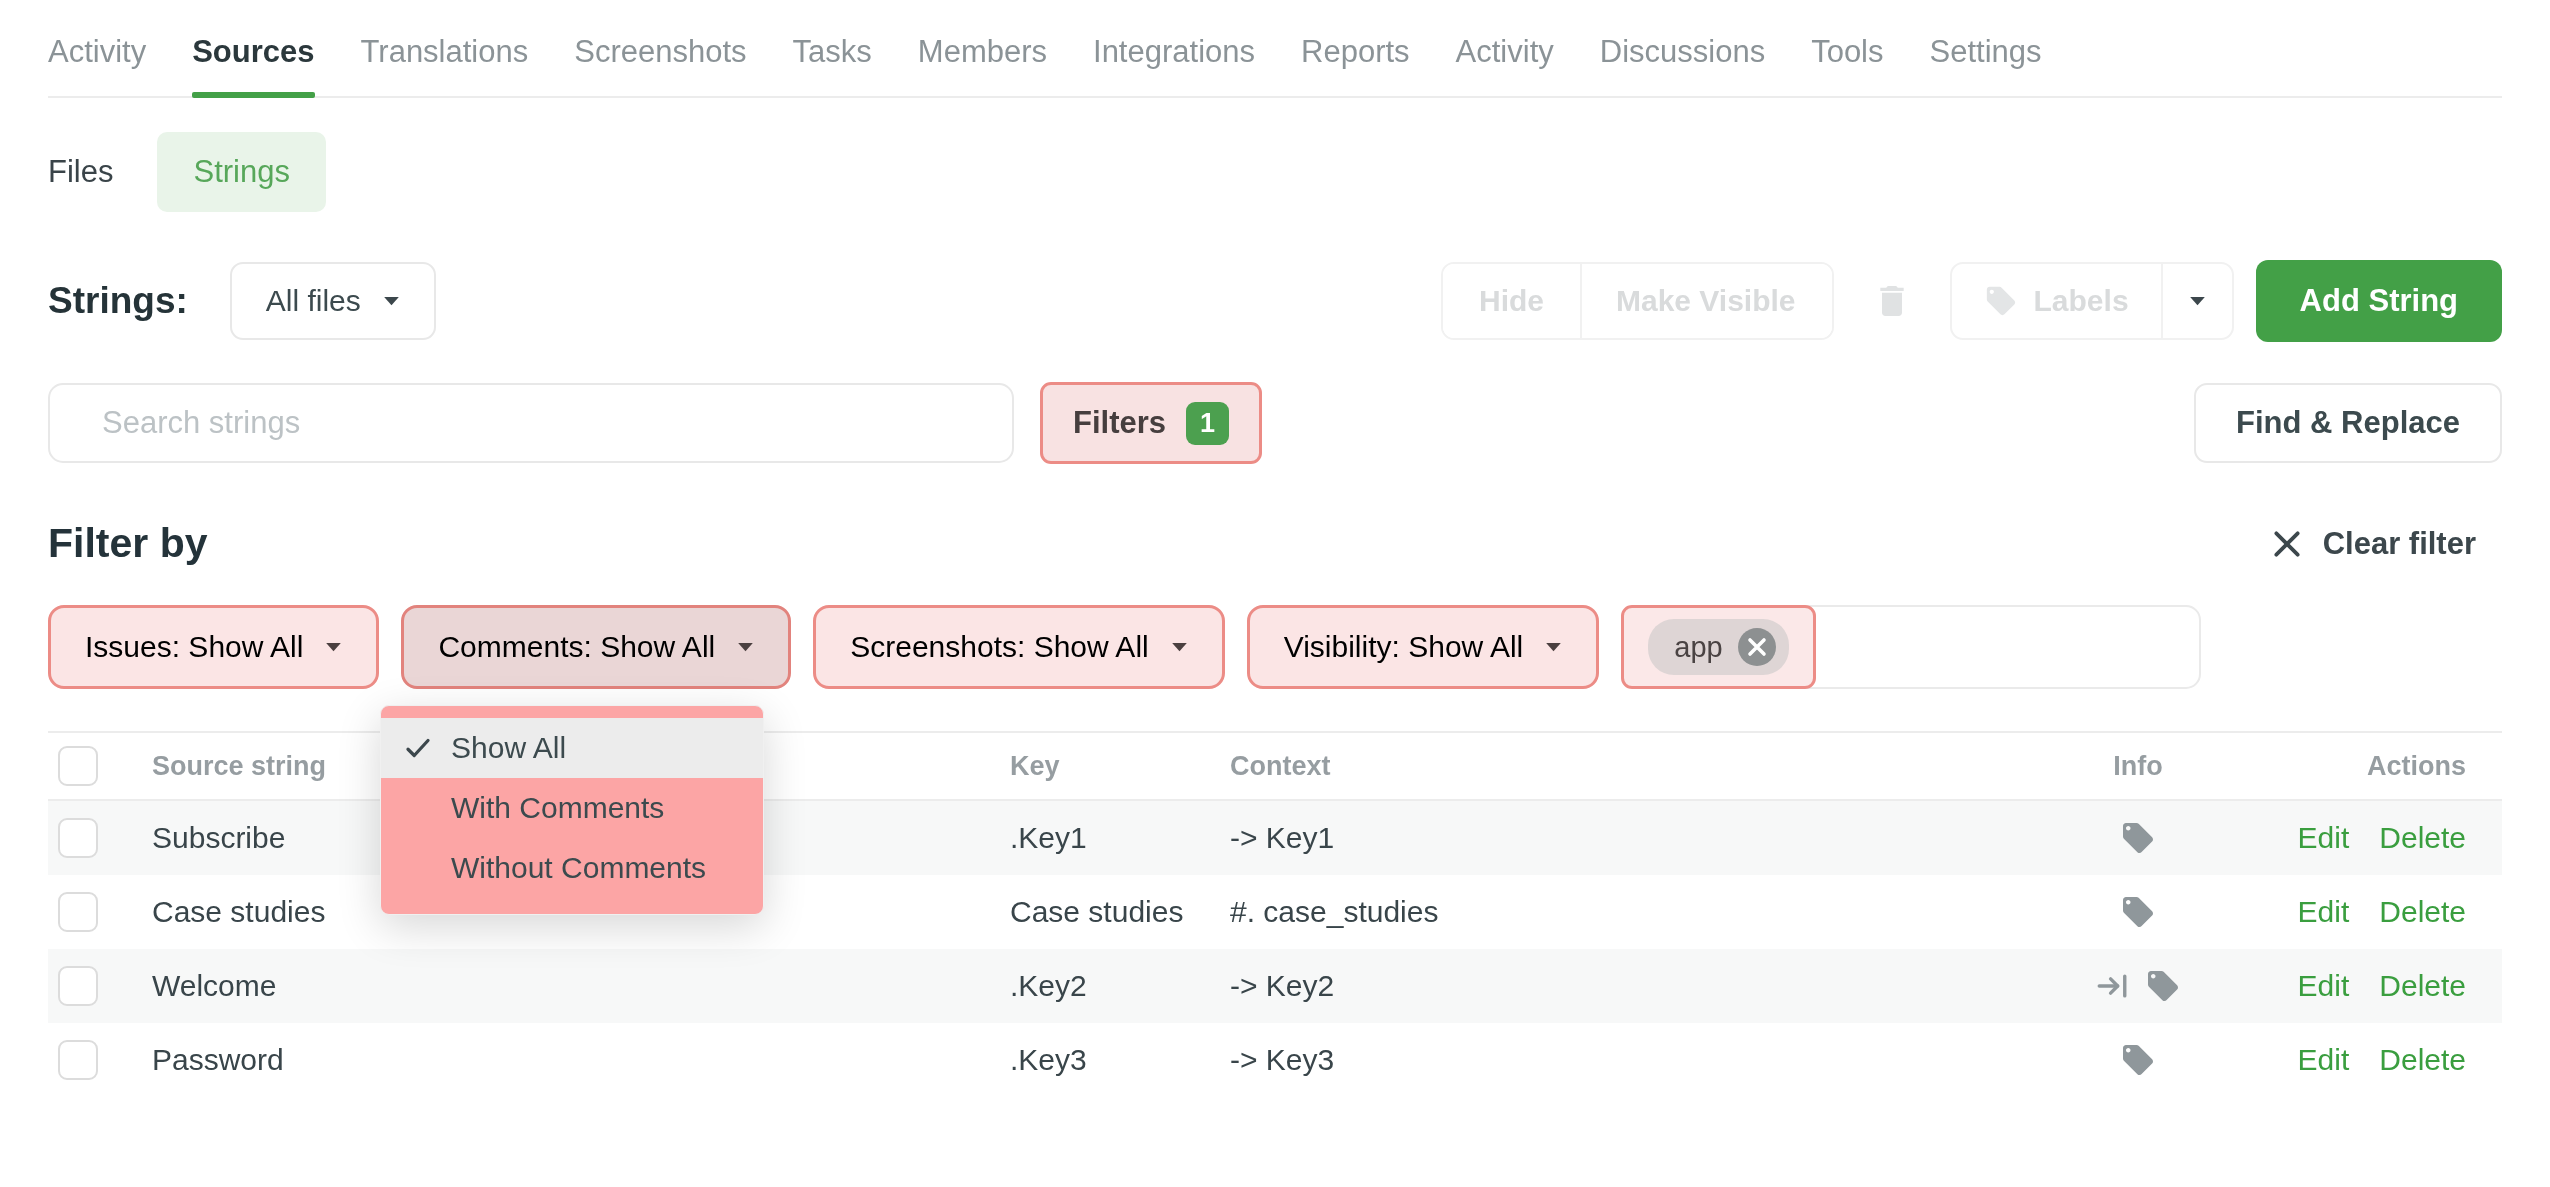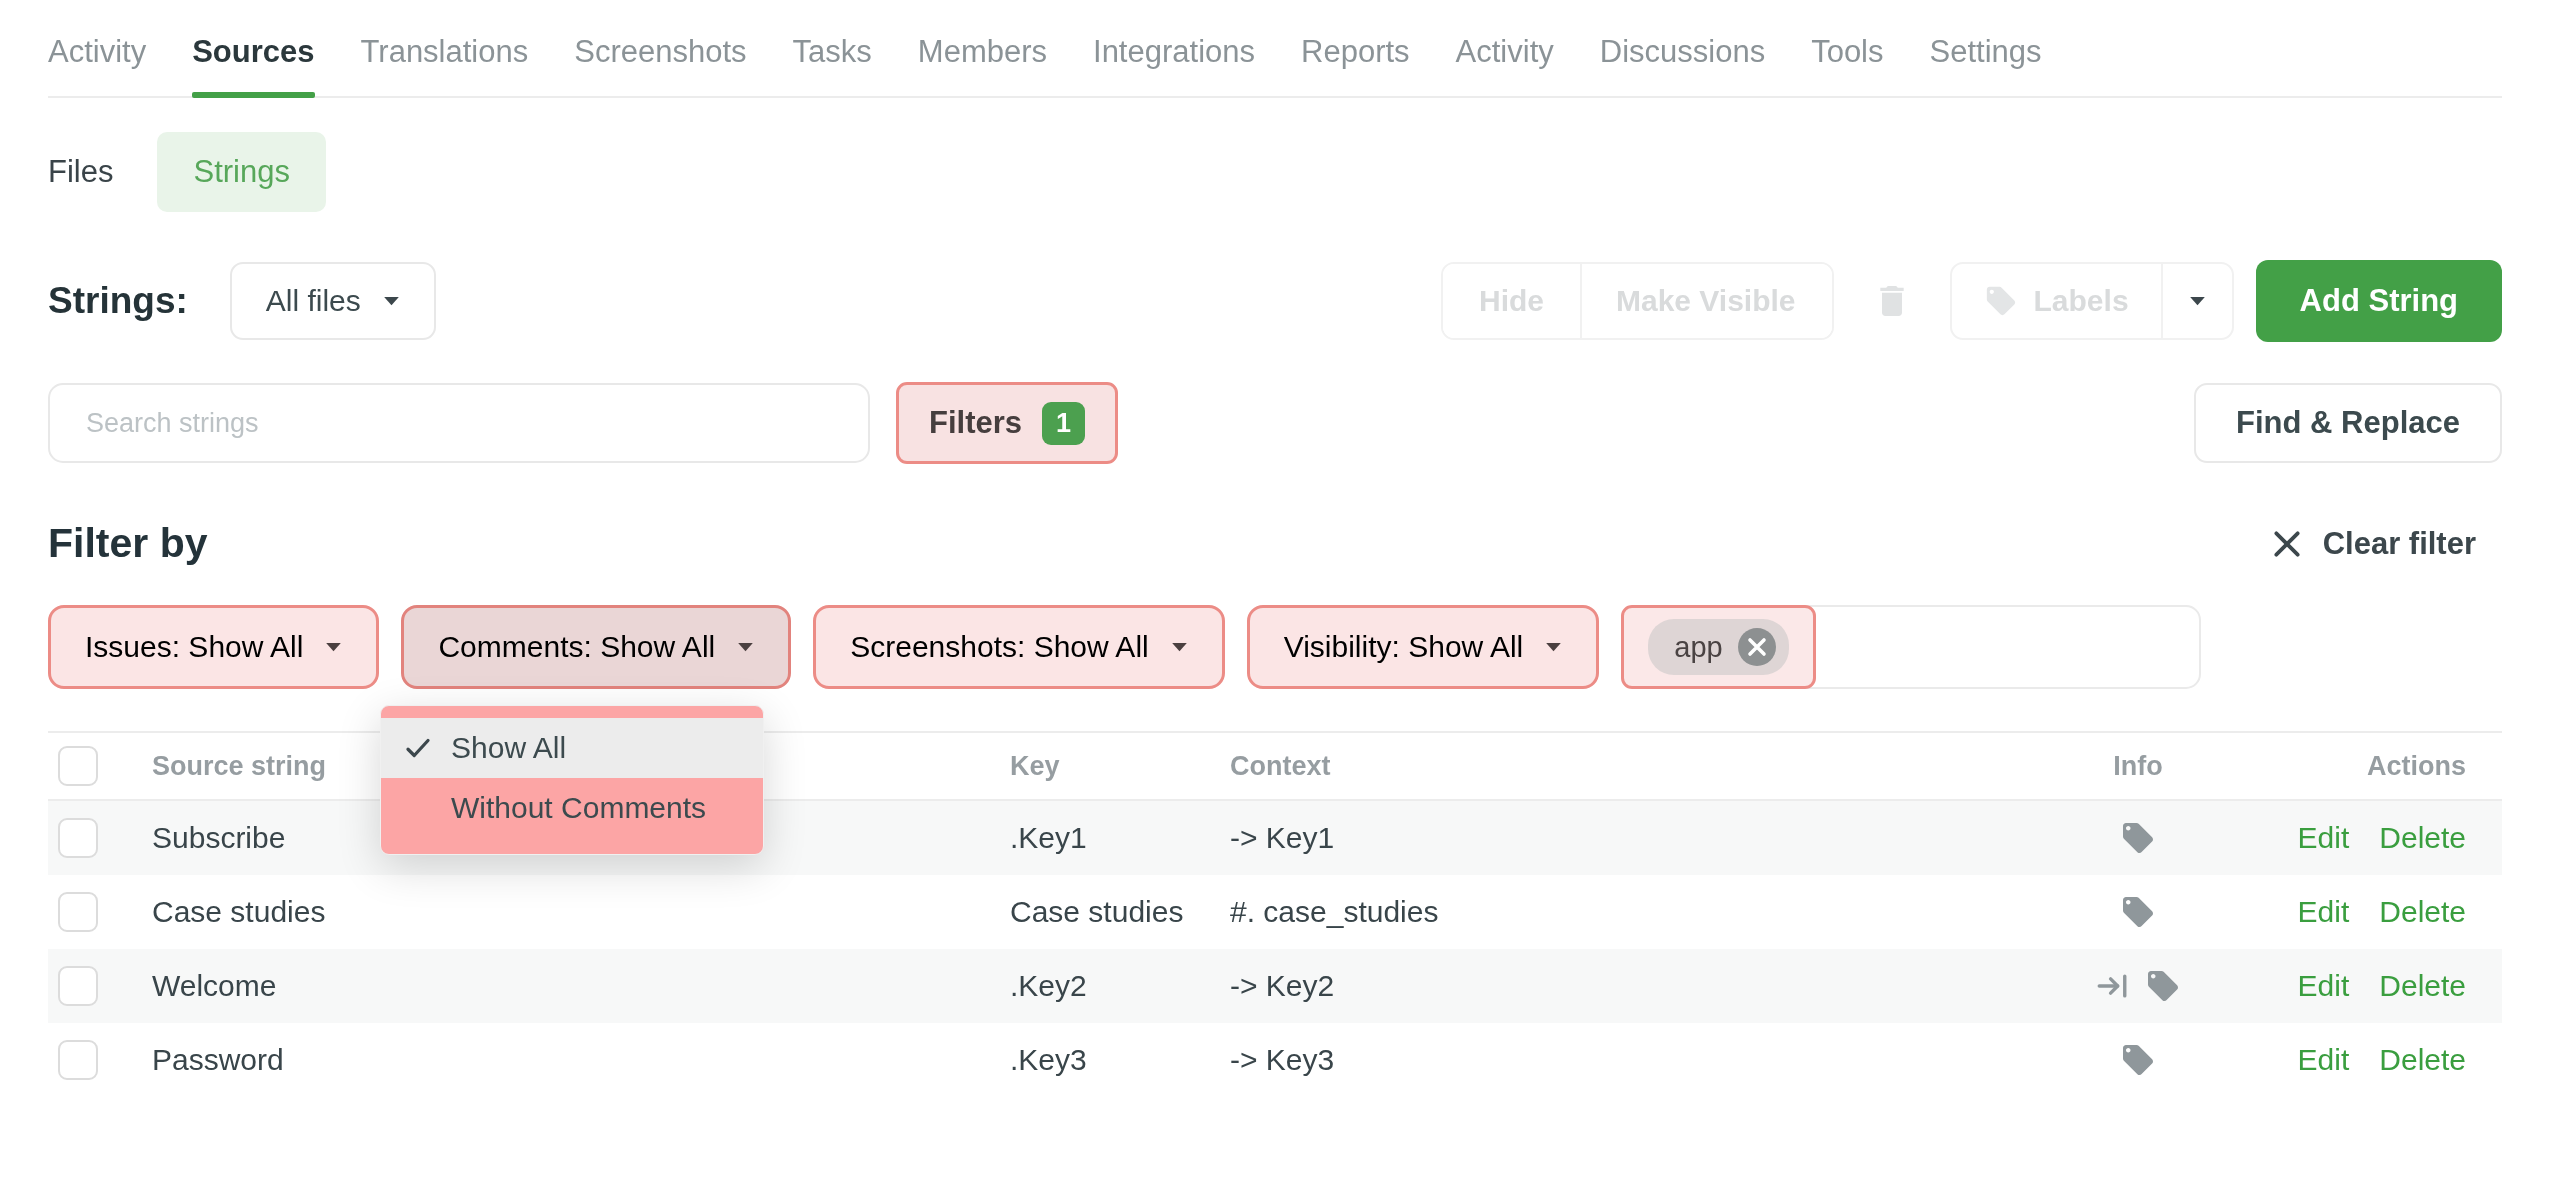--- a/index.html
+++ b/index.html
@@ -60,22 +60,22 @@
   .split-main { display:flex; align-items:center; gap:16px; padding:4px 32px; font-size:30px; font-weight:600; color:#d9dbdc; }
   .split-caret { display:flex; align-items:center; padding:0 26px; border-left:2px solid #f1f1f1; color:#3c474c; cursor:pointer; }
   .add-string {
     margin-left:22px; background:#43a047; border:none; color:#fff;
     font-weight:700; font-size:31px; padding:0 44px; height:82px; border-radius:12px;
   }
 
   
   .search-row { display:flex; align-items:center; gap:26px; margin-top:40px; }
   .search-input {
-    width:822px; height:80px; border:2px solid #e8e8e8; border-radius:15px;
-    padding:0 36px; font-size:27px; color:#3a4449; outline:none; font-family:inherit;
+    width:966px; height:80px; border:2px solid #e8e8e8; border-radius:15px;
+    padding:0 52px; font-size:31px; color:#3a4449; outline:none; font-family:inherit;
   }
   .search-input::placeholder { color:#bcc2c5; }
   .filters-btn {
     display:inline-flex; align-items:center; gap:20px;
     background:#f8e2e2; border:3px solid #ec8c86; border-radius:11px;
     height:82px; padding:0 30px; font-size:31px; font-weight:700; color:#463e3e; cursor:pointer;
   }
   .filters-badge {
     width:43px; height:43px; border-radius:9px; background:#4ca04f; color:#fff;
     font-size:27px; font-weight:700; display:grid; place-items:center;
@@ -265,20 +265,23 @@
     </div>
 
     <div class="dropdown-menu">
       <div class="menu-item selected">
         <svg class="menu-check" viewBox="0 0 24 24" width="30" height="30" fill="none" stroke="#3c474c" stroke-width="2.6" stroke-linecap="round" stroke-linejoin="round">
             <polyline points="4 13 9 18 20 6"></polyline>
           </svg>
         <span>Show All</span>
       </div>
       <div class="menu-item">
+        <span>With Comments</span>
+      </div>
+      <div class="menu-item">
         <span>Without Comments</span>
       </div>
     </div>
   </div>
 
   <div class="table">
     <div class="t-row t-head">
       <div>
           <div class="cb"></div>
         </div>

